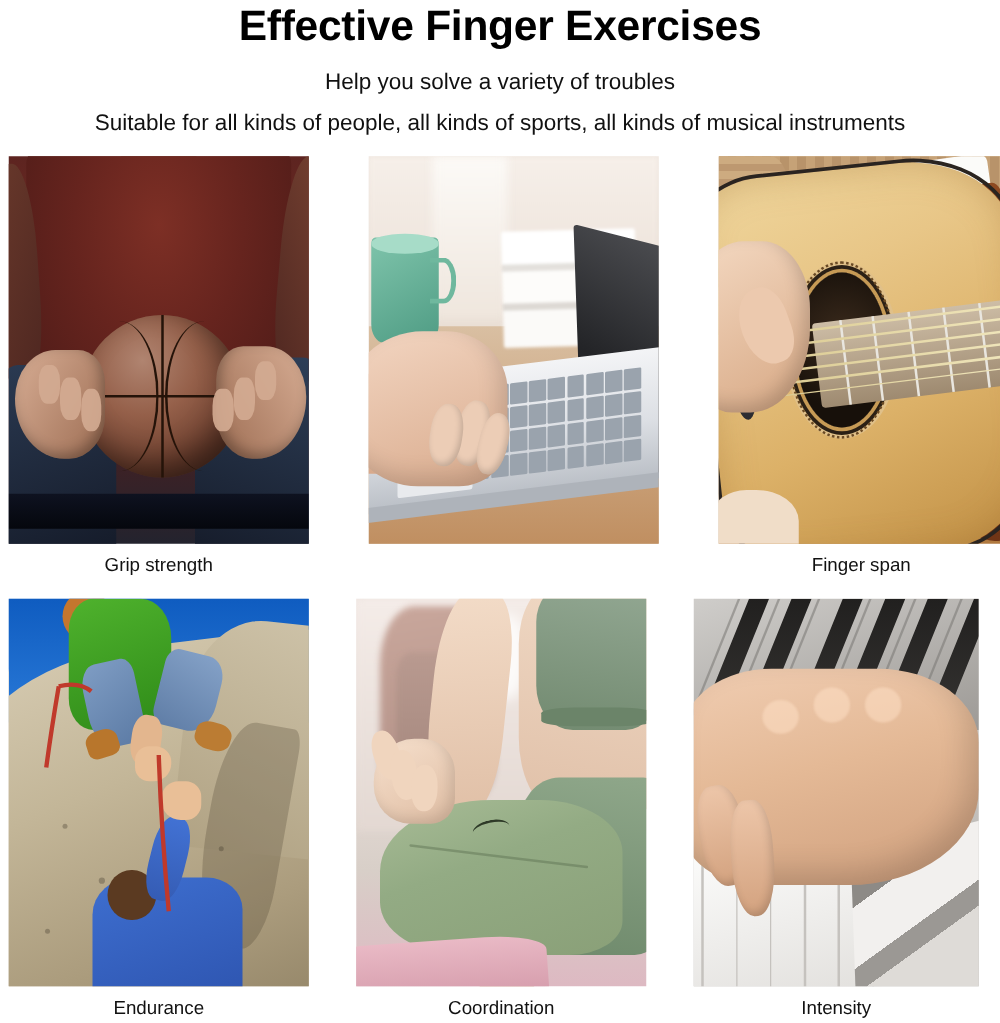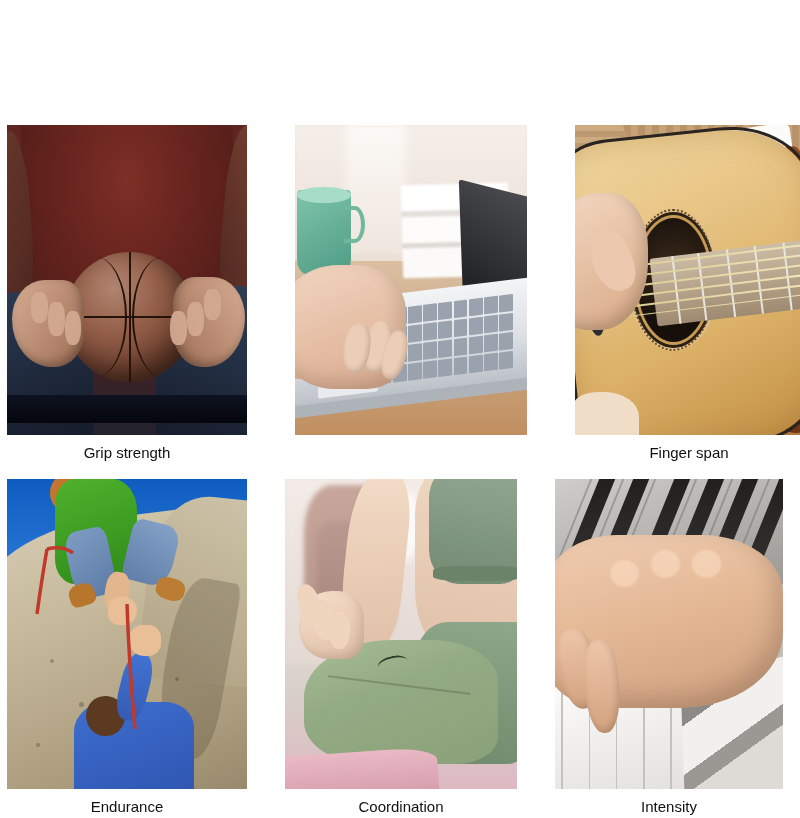--- a/index.html
+++ b/index.html
@@ -507,20 +507,25 @@
     position:absolute; background:linear-gradient(180deg,#edc6a9,#d3a27f);
     border-radius:40% 40% 46% 46%;
     box-shadow:inset -2px -3px 7px rgba(0,0,0,.16);
   }
 </style>
 </head>
 <body>
 
 <div class="page">
 
+  <div class="header">
+    <div class="title">Effective Finger Exercises</div>
+    <div class="sub1">Help you solve a variety of troubles</div>
+    <div class="sub2">Suitable for all kinds of people, all kinds of sports, all kinds of musical instruments</div>
+  </div>
 
   <div class="grid">
 
     <div class="cell">
       <div class="photo p-basket">
         <div class="bk-neck"></div>
         <div class="bk-torso"></div>
         <div class="bk-armL"></div>
         <div class="bk-armR"></div>
         <div class="bk-shortsL"></div>

